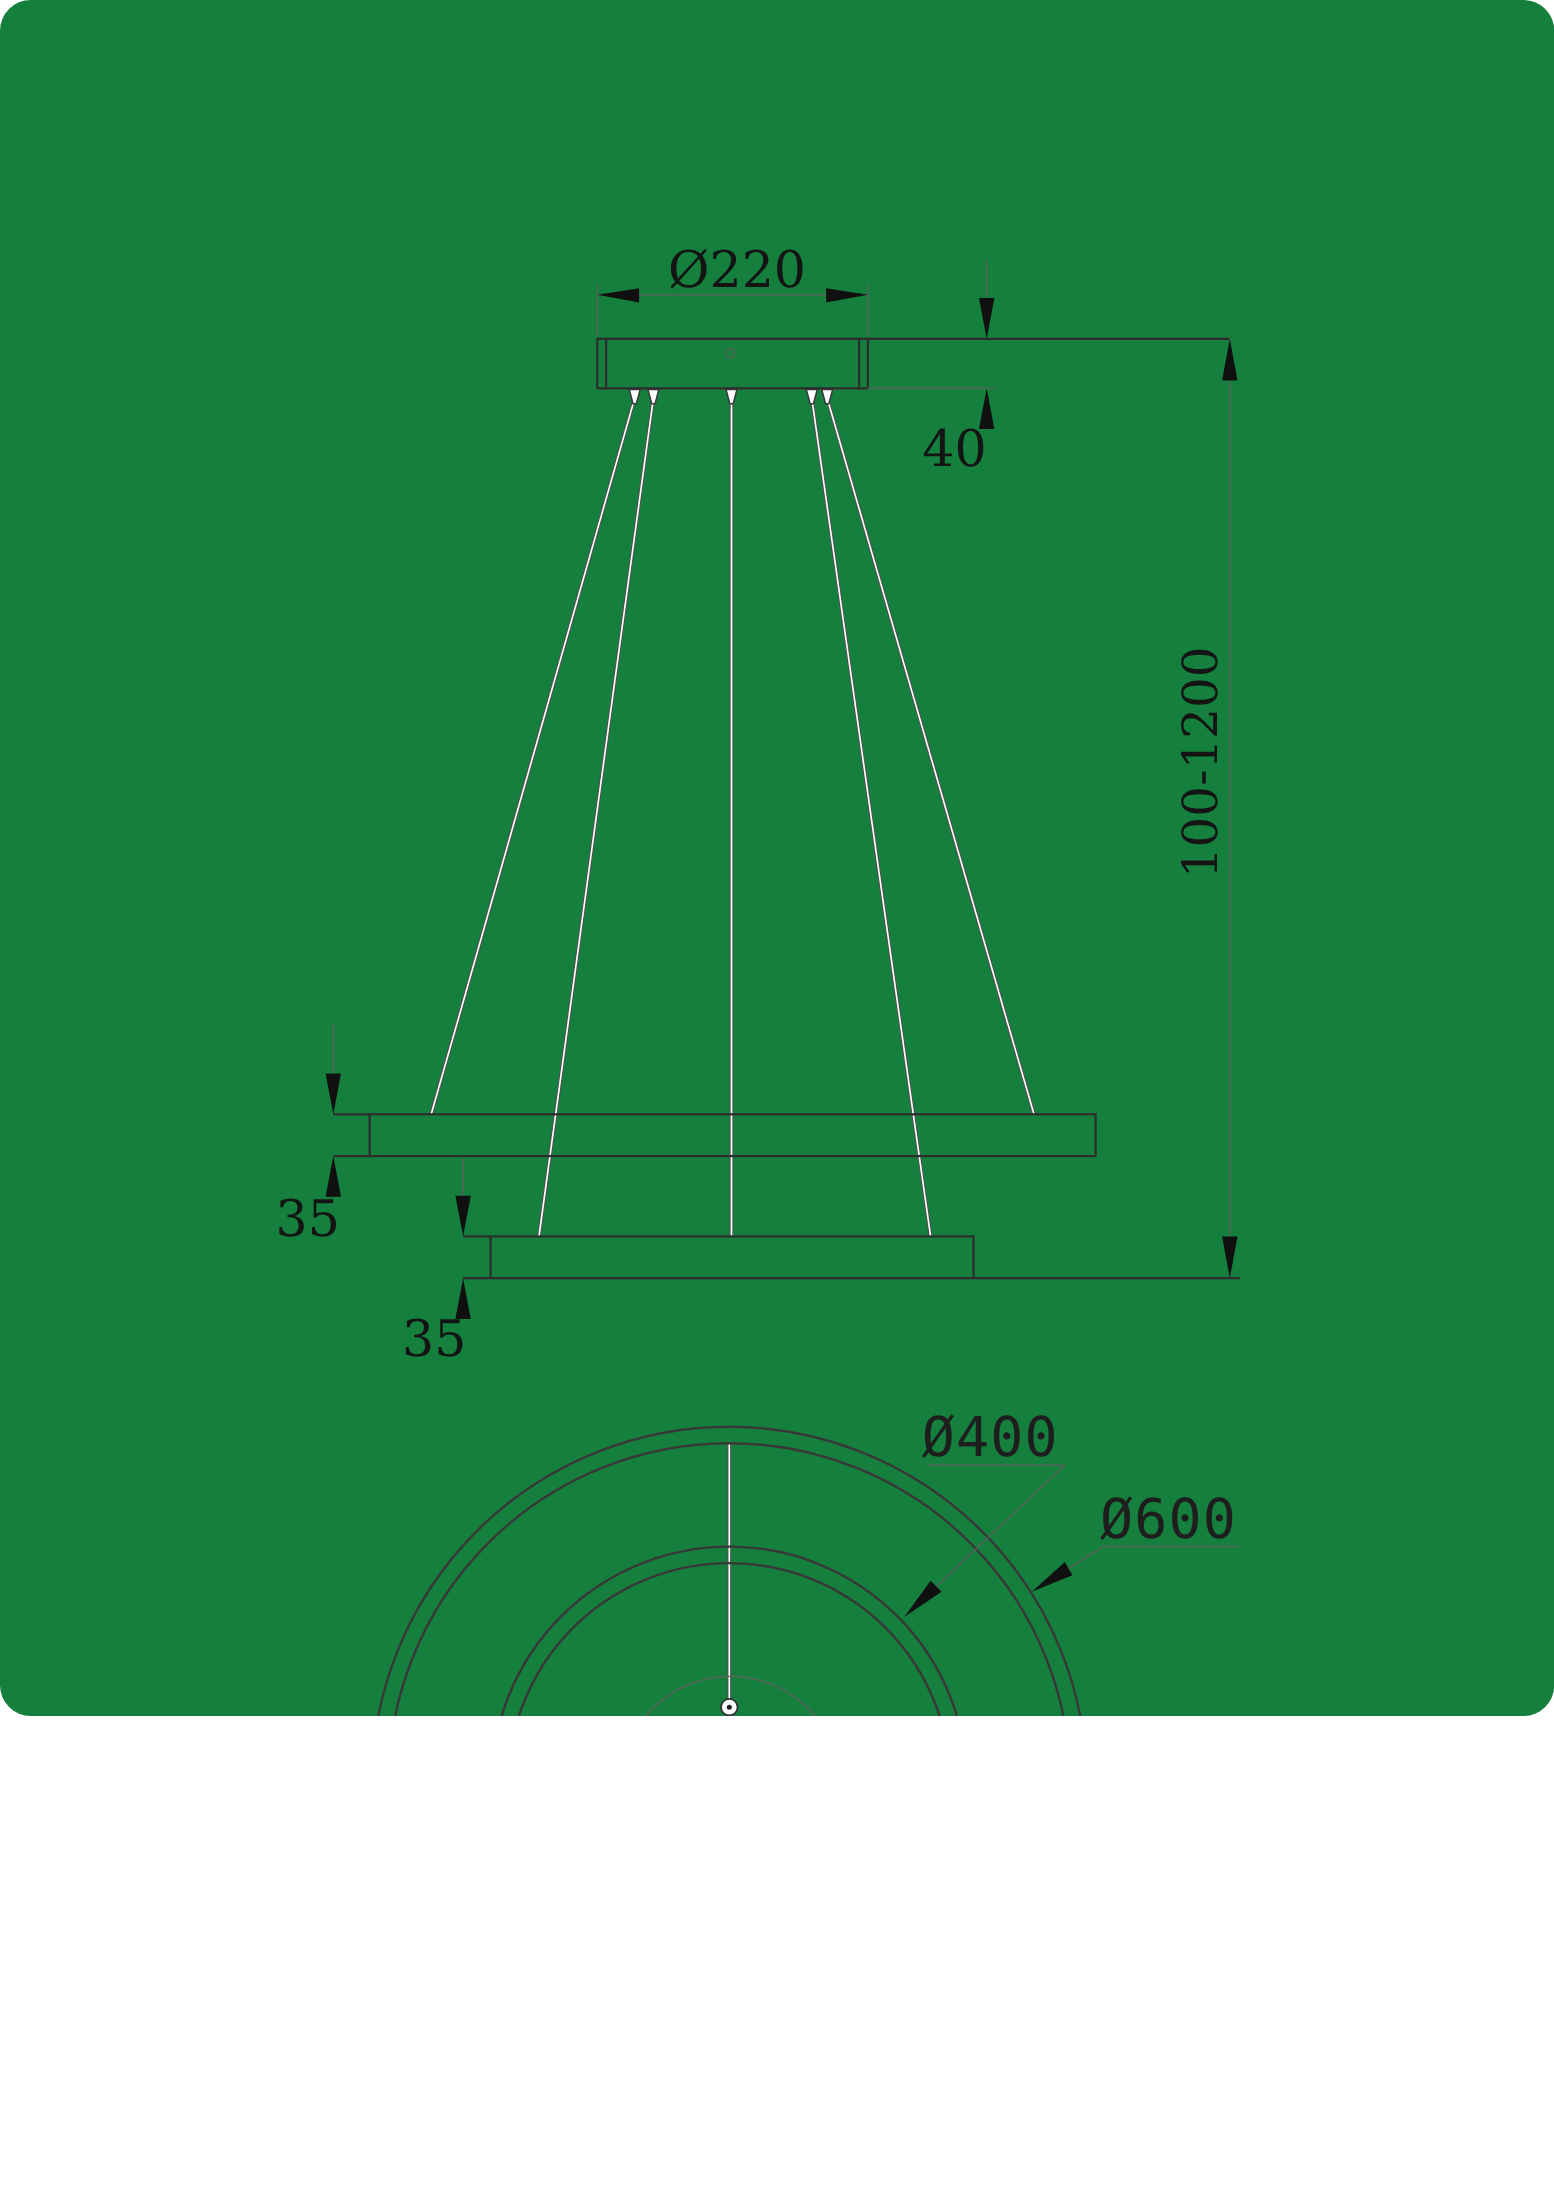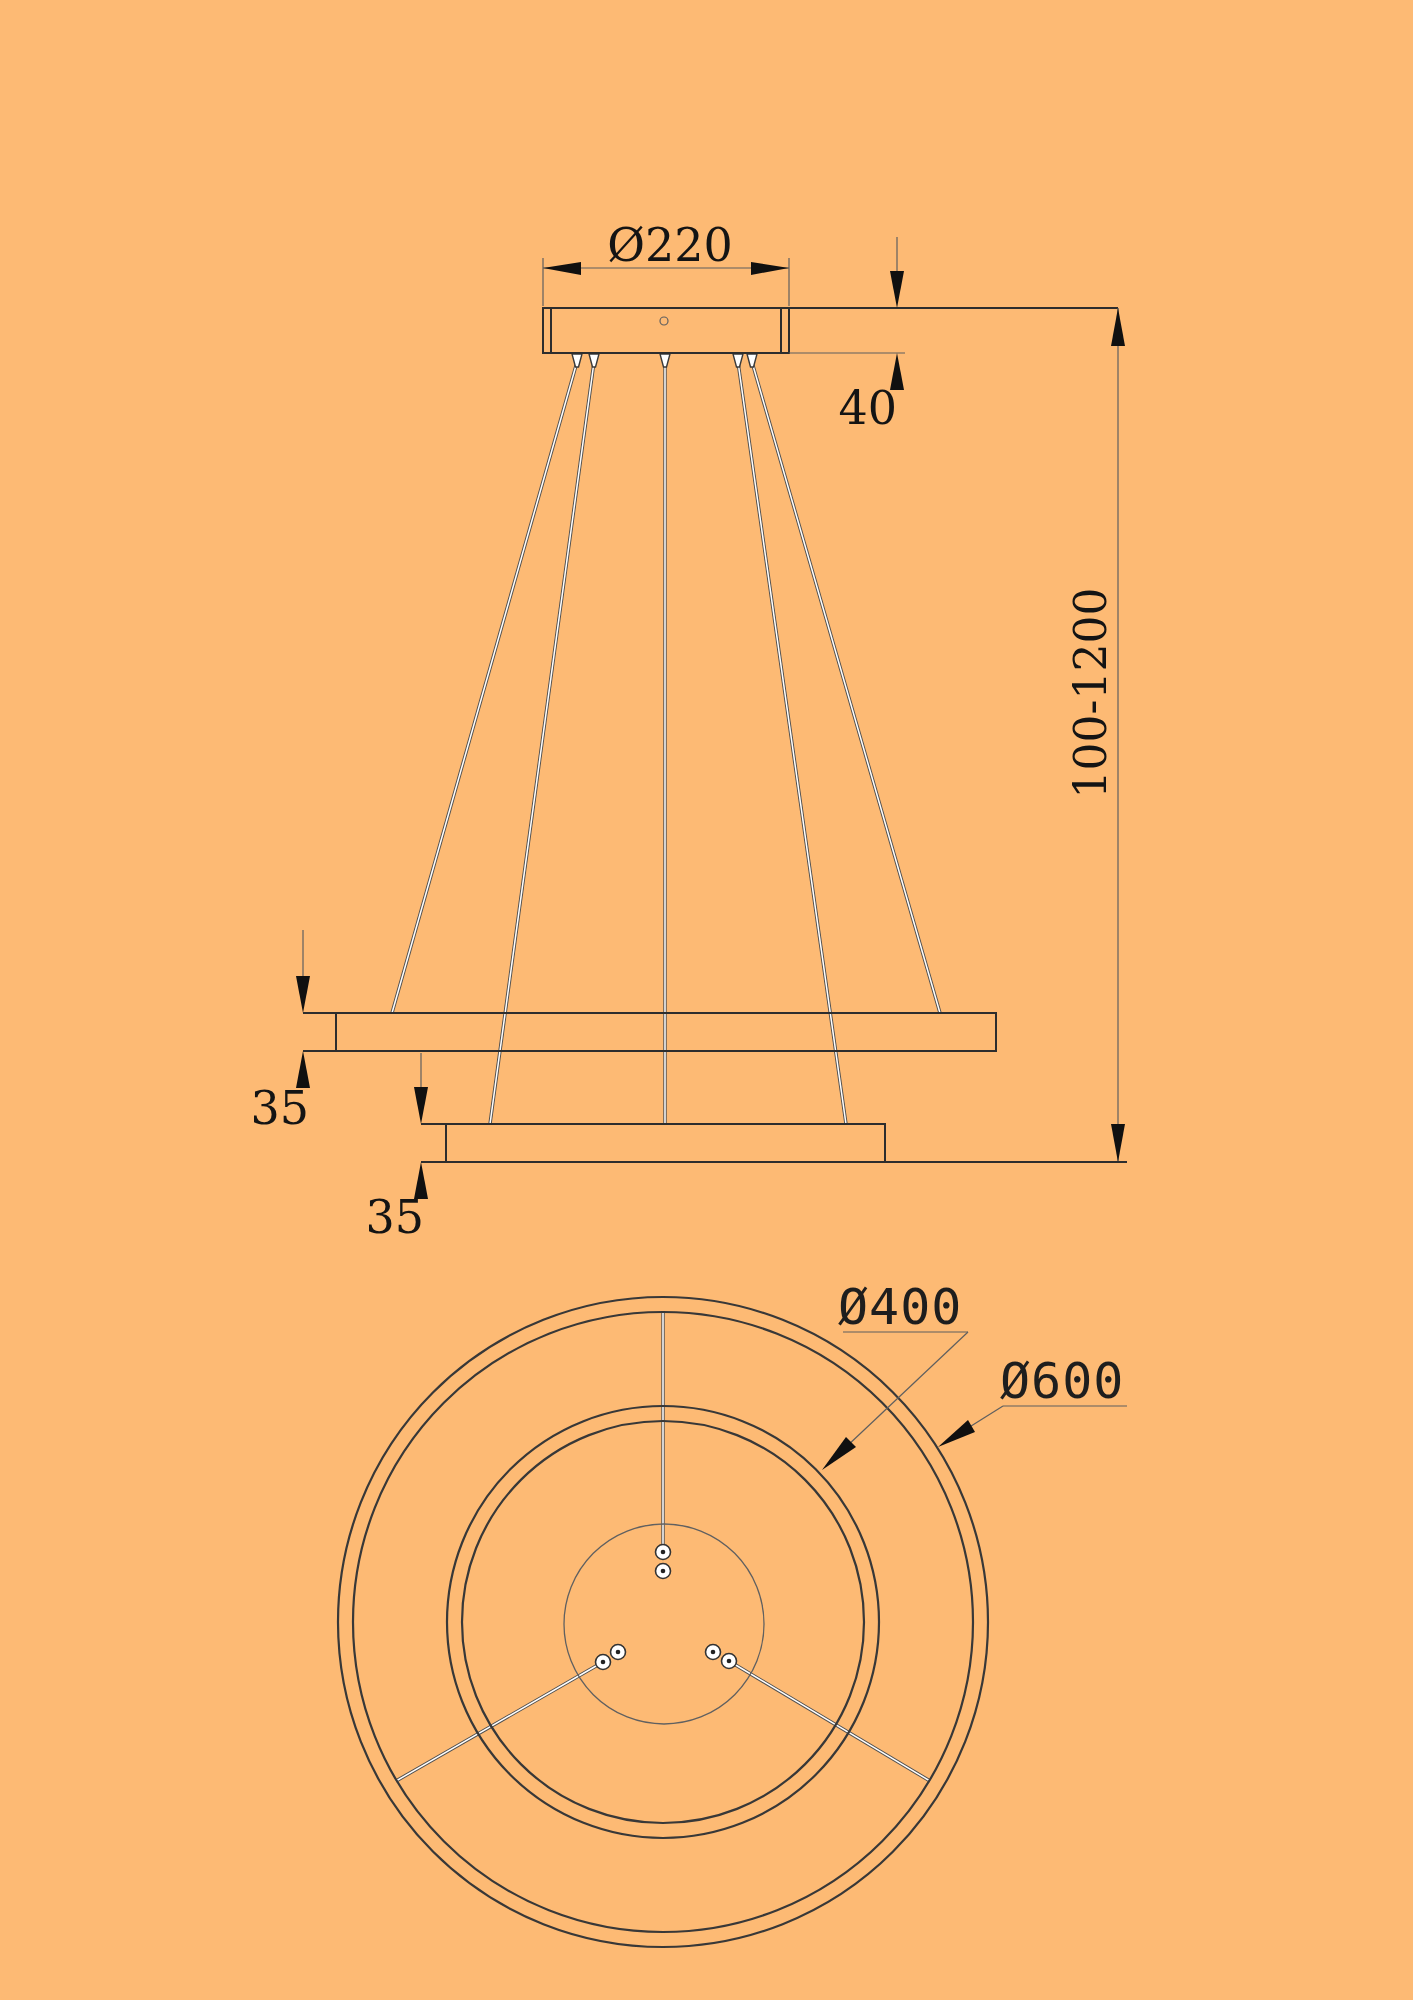--- a/index.html
+++ b/index.html
@@ -3,24 +3,25 @@
 <meta charset="utf-8">
 <style>
   html, body {
     margin: 0;
     padding: 0;
     background: #ffffff;
   }
   .canvas {
     position: relative;
     width: 1413px;
-    height: 2000px;
-    background: #fdba74;
+    height: 1560px;
+    background: #15803d;
     overflow: hidden;
     font-family: "DejaVu Sans", "Liberation Sans", sans-serif;
+    border-radius: 28px;
   }
   svg { display: block; }
 
   
   .outline {
     stroke: #2d2d2d;
     stroke-width: 2;
     fill: none;
     stroke-linecap: square;
   }

